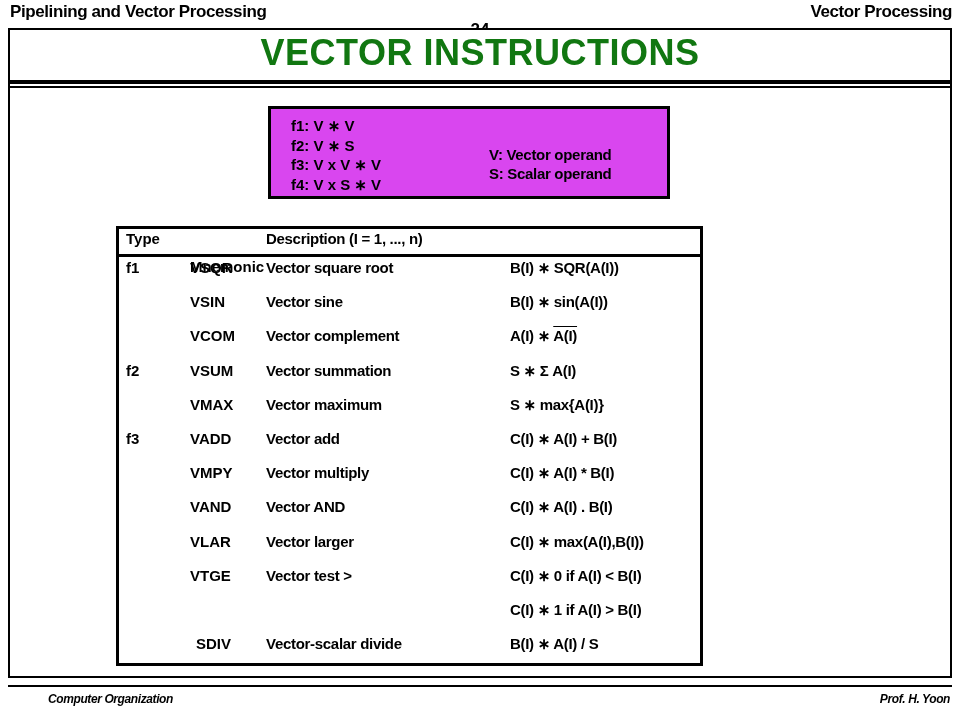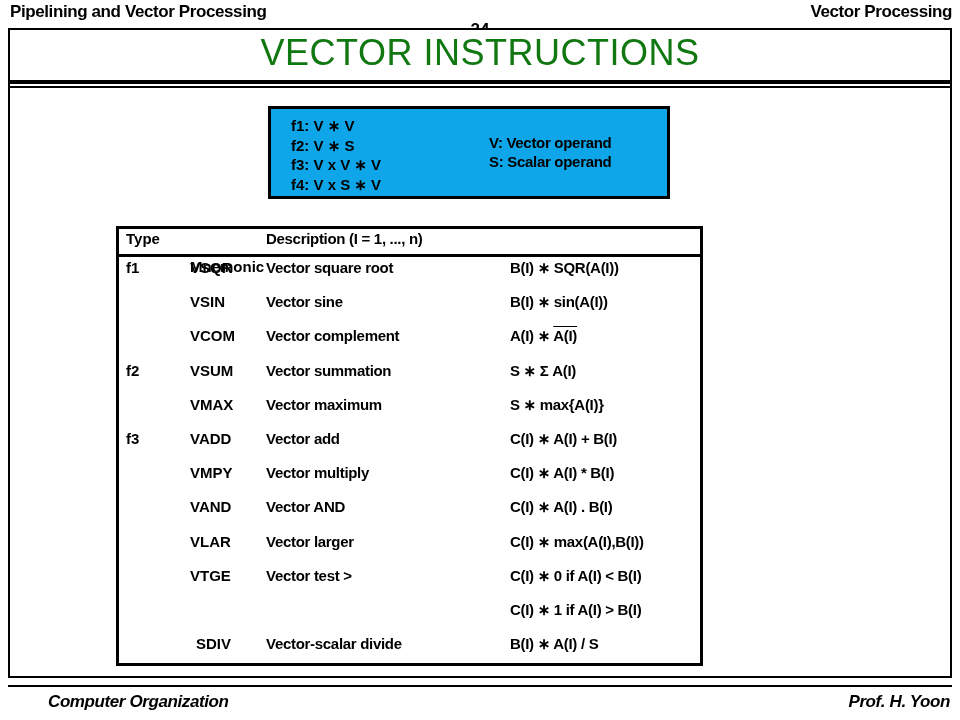--- a/index.html
+++ b/index.html
@@ -50,21 +50,21 @@
   }
 
   
   .title {
     position: absolute;
     left: 8px;
     top: 32px;
     width: 944px;
     text-align: center;
     font-size: 36px;
-    font-weight: normal;
+    font-weight: bold;
     letter-spacing: 0.5px;
     color: #117711;
     white-space: nowrap;
   }
 
   
   .rule-thick {
     position: absolute;
     left: 10px;
     top: 80px;
@@ -83,36 +83,36 @@
 
   
   .legend-box {
     position: absolute;
     left: 268px;
     top: 106px;
     width: 402px;
     height: 93px;
     border: 3px solid #000000;
     box-sizing: border-box;
-    background: #0ea5e9;
+    background: #d946ef;
   }
   .legend-forms {
     position: absolute;
     left: 20px;
     top: 7px;
     font-size: 15px;
     font-weight: bold;
     line-height: 19.5px;
     white-space: nowrap;
   }
   .legend-forms div { height: 19.5px; }
   .legend-defs {
     position: absolute;
     left: 218px;
-    top: 24px;
+    top: 36px;
     font-size: 15px;
     font-weight: bold;
     line-height: 19px;
     white-space: nowrap;
     letter-spacing: -0.3px;
   }
   .legend-defs div { height: 19px; }
 
   
   .table-box {
@@ -168,21 +168,21 @@
     top: 685px;
     width: 944px;
     height: 2px;
     background: #000000;
   }
   .footer {
     position: absolute;
     top: 692px;
     font-style: italic;
     font-weight: bold;
-    font-size: 17px;
+    font-size: 12px;
     letter-spacing: -0.4px;
     white-space: nowrap;
   }
   .footer-left  { left: 48px; }
   .footer-right { right: 10px; text-align: right; }
 </style>
 </head>
 <body>
 
 <div id="slide">

